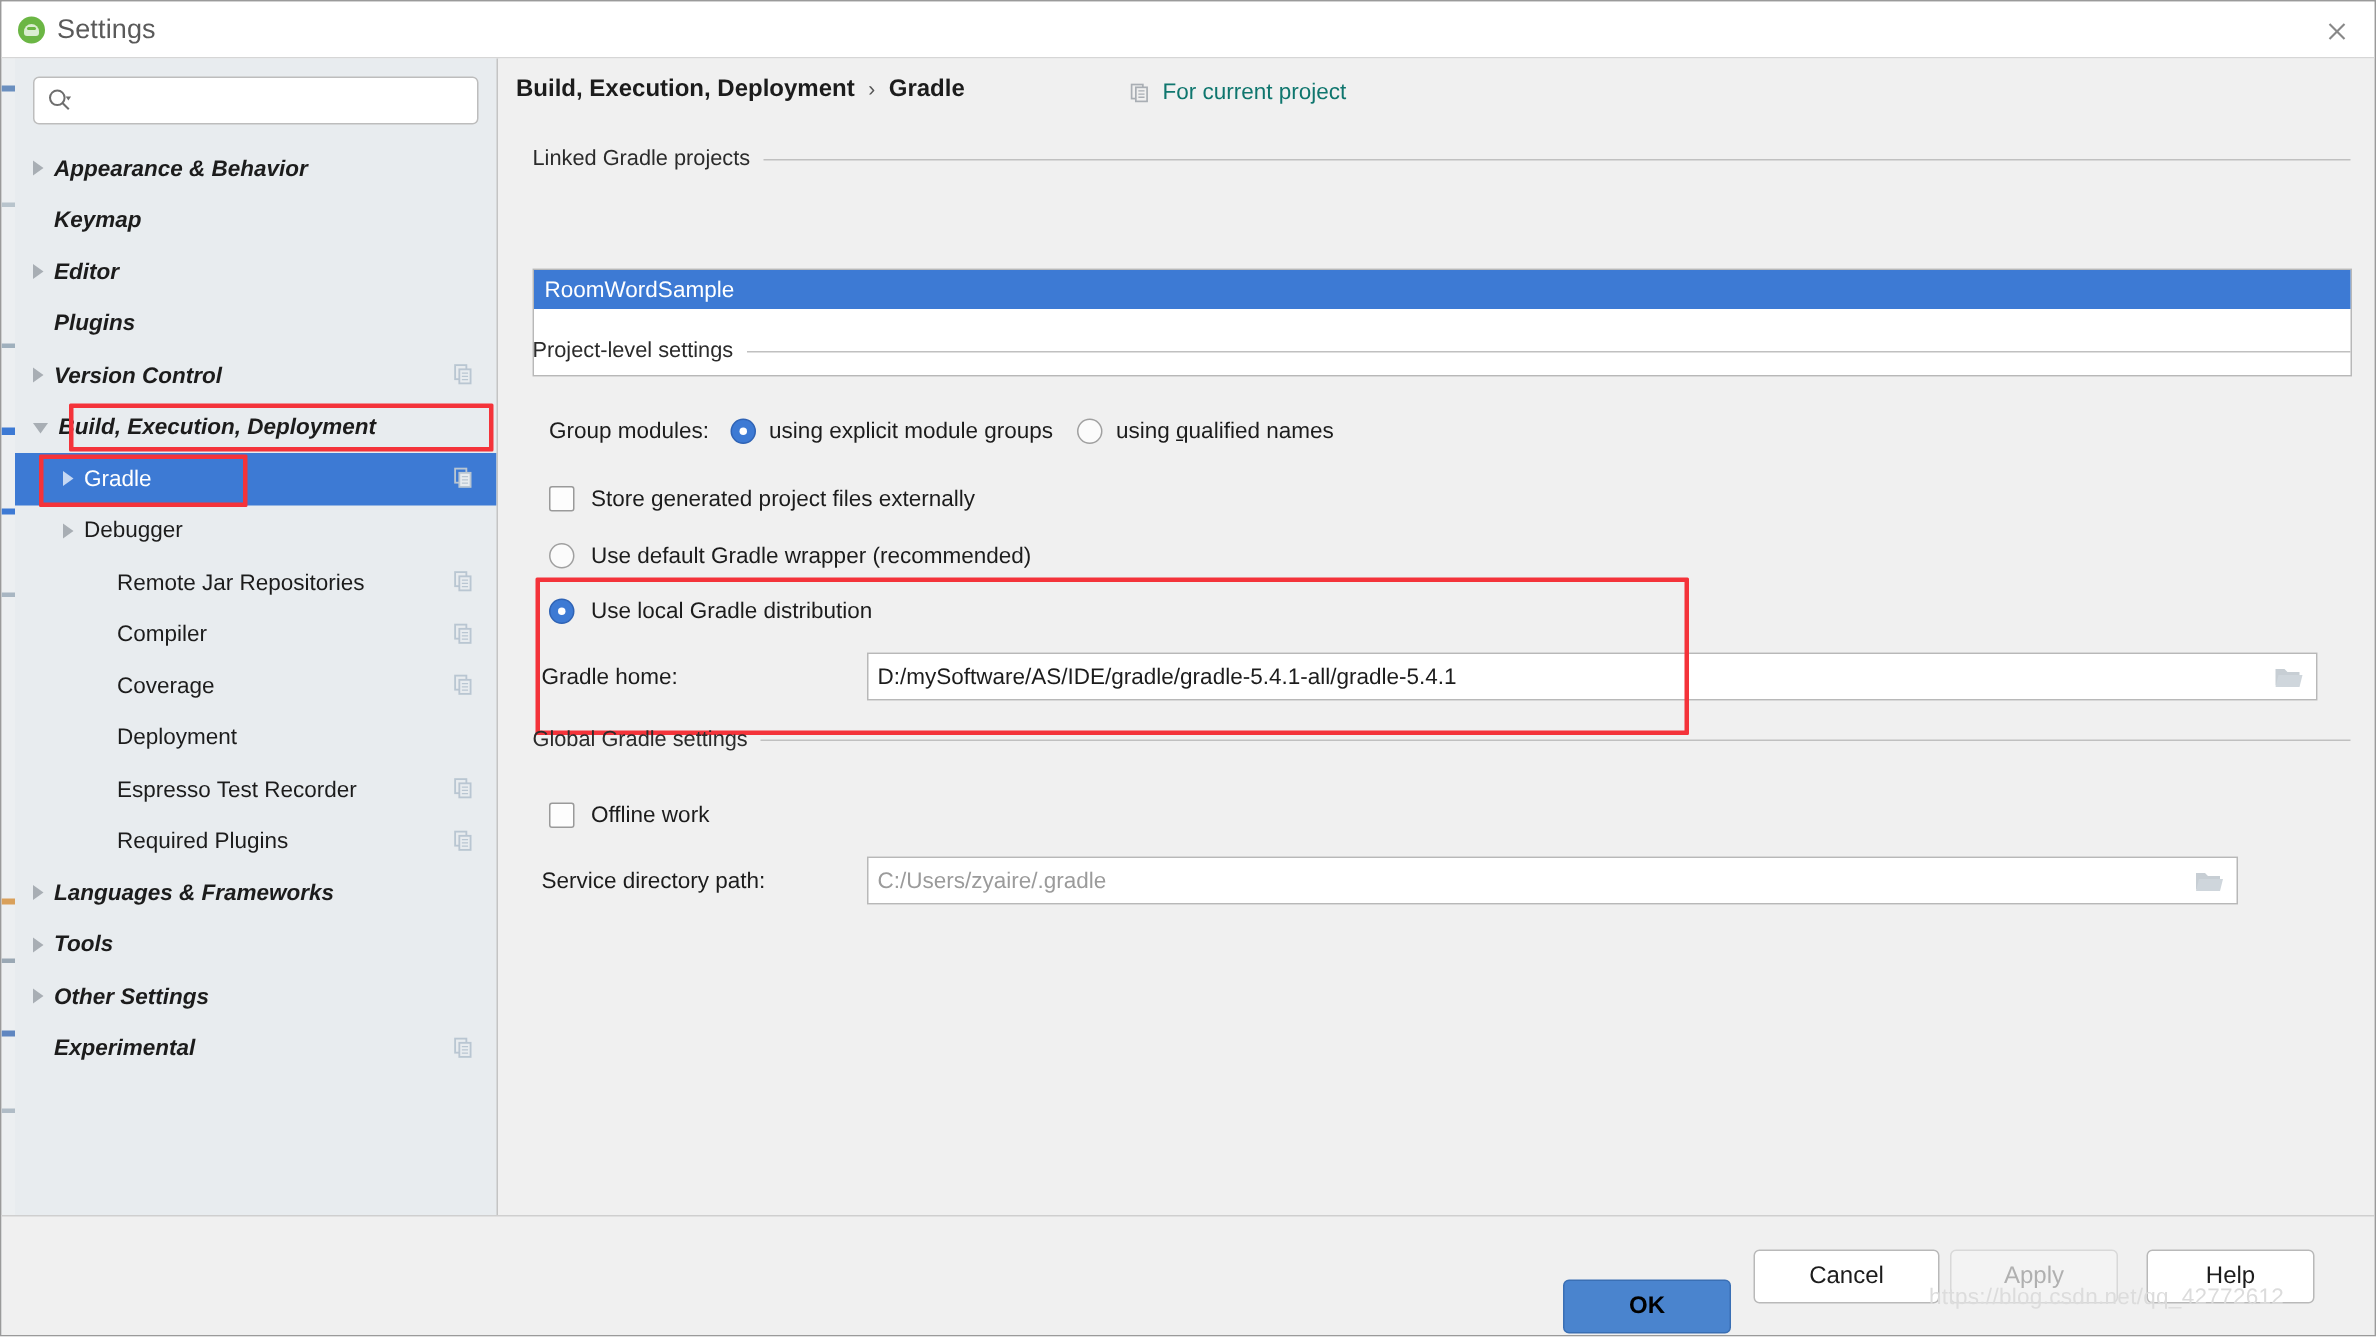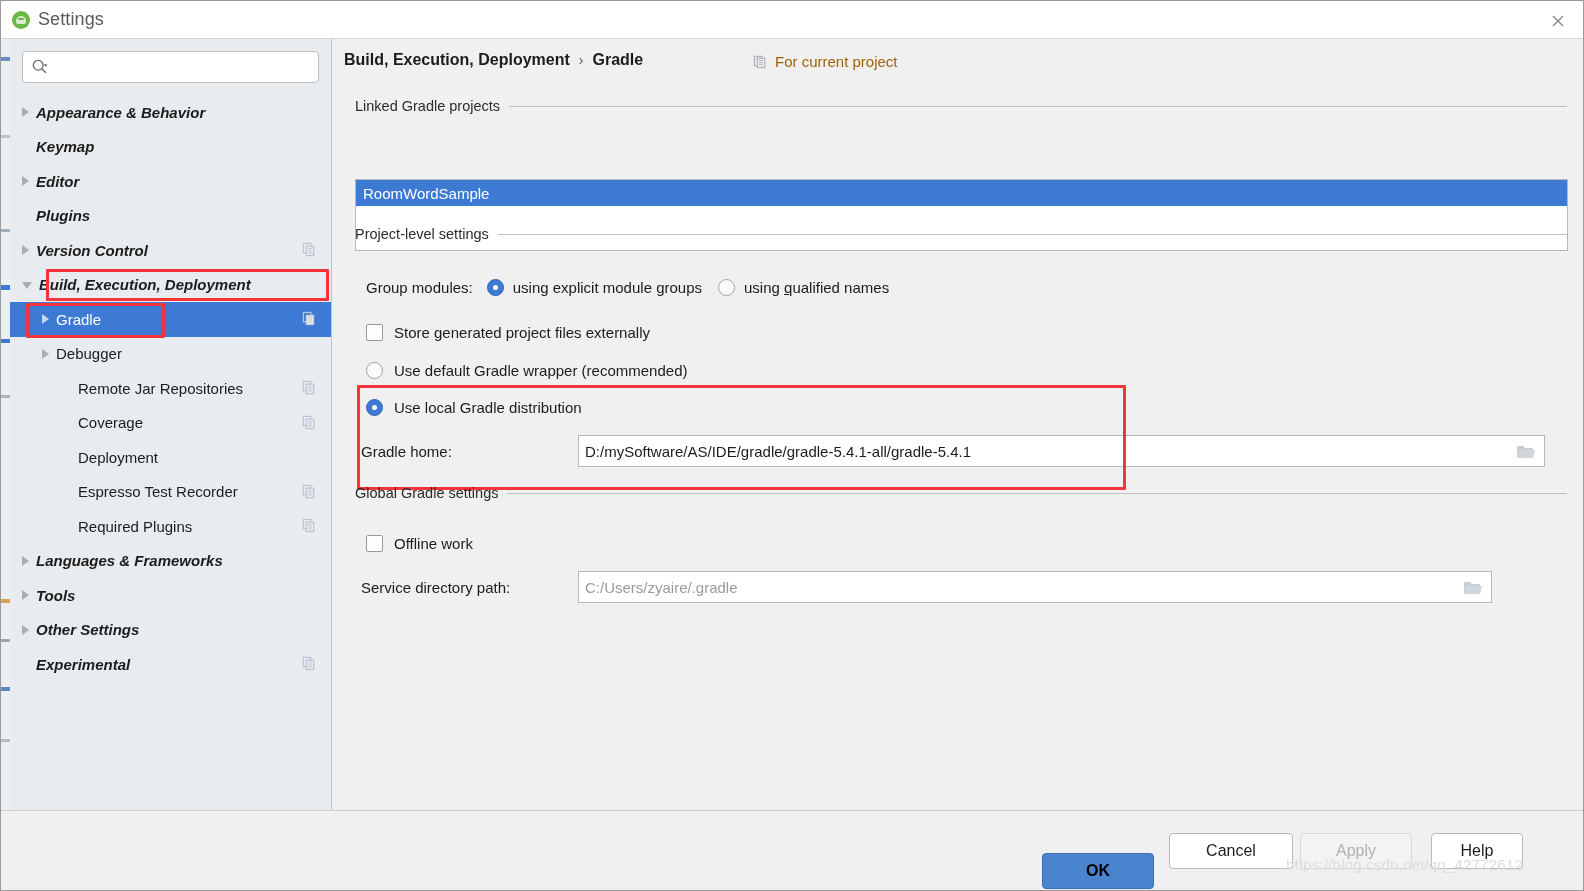--- a/index.html
+++ b/index.html
@@ -138,21 +138,21 @@
     position: absolute; left: 11px; top: 12px;
     display: flex; align-items: baseline;
     font-size: 16px; color: #1c1c1c; font-weight: bold;
   }
   #breadcrumb .sep {
     margin: 0 9px; font-weight: normal; color: #555; font-size: 14px;
   }
   #for-current-project {
     position: absolute; left: 420px; top: 14px;
     display: flex; align-items: center;
-    color: #a16207; font-size: 15px;
+    color: #0f766e; font-size: 15px;
   }
   #for-current-project .ico { margin-right: 7px; display:flex; }
 
   .group-header {
     position: absolute;
     display: flex; align-items: center;
     font-size: 14.5px; color: #2b2b2b;
     width: 1212px;
   }
   .group-header .txt { white-space: nowrap; }
@@ -324,20 +324,31 @@
           <span class="copy-ico"><svg width="15" height="15" viewBox="0 0 16 16" aria-hidden="true">
               <rect x="1.5" y="1.5" width="8" height="10" fill="none" stroke="#b9c6d2" stroke-width="1.3"></rect>
               <rect x="4.5" y="4.5" width="8" height="10" fill="#e8ecef" stroke="#b9c6d2" stroke-width="1.3"></rect>
               <line x1="6.3" y1="7.2" x2="10.7" y2="7.2" stroke="#b9c6d2" stroke-width="1"></line>
               <line x1="6.3" y1="9.5" x2="10.7" y2="9.5" stroke="#b9c6d2" stroke-width="1"></line>
               <line x1="6.3" y1="11.8" x2="10.7" y2="11.8" stroke="#b9c6d2" stroke-width="1"></line>
             </svg></span>
         </div>
         <div class="tree-row indent2">
           <span class="arrow none"></span>
+          <span class="lbl">Compiler</span>
+          <span class="copy-ico"><svg width="15" height="15" viewBox="0 0 16 16" aria-hidden="true">
+              <rect x="1.5" y="1.5" width="8" height="10" fill="none" stroke="#b9c6d2" stroke-width="1.3"></rect>
+              <rect x="4.5" y="4.5" width="8" height="10" fill="#e8ecef" stroke="#b9c6d2" stroke-width="1.3"></rect>
+              <line x1="6.3" y1="7.2" x2="10.7" y2="7.2" stroke="#b9c6d2" stroke-width="1"></line>
+              <line x1="6.3" y1="9.5" x2="10.7" y2="9.5" stroke="#b9c6d2" stroke-width="1"></line>
+              <line x1="6.3" y1="11.8" x2="10.7" y2="11.8" stroke="#b9c6d2" stroke-width="1"></line>
+            </svg></span>
+        </div>
+        <div class="tree-row indent2">
+          <span class="arrow none"></span>
           <span class="lbl">Coverage</span>
           <span class="copy-ico"><svg width="15" height="15" viewBox="0 0 16 16" aria-hidden="true">
               <rect x="1.5" y="1.5" width="8" height="10" fill="none" stroke="#b9c6d2" stroke-width="1.3"></rect>
               <rect x="4.5" y="4.5" width="8" height="10" fill="#e8ecef" stroke="#b9c6d2" stroke-width="1.3"></rect>
               <line x1="6.3" y1="7.2" x2="10.7" y2="7.2" stroke="#b9c6d2" stroke-width="1"></line>
               <line x1="6.3" y1="9.5" x2="10.7" y2="9.5" stroke="#b9c6d2" stroke-width="1"></line>
               <line x1="6.3" y1="11.8" x2="10.7" y2="11.8" stroke="#b9c6d2" stroke-width="1"></line>
             </svg></span>
         </div>
         <div class="tree-row indent2">
@@ -496,18 +507,18 @@
         </svg>
       </span>
     </div>
 
   </div>
 
   <div id="footer">
     <div class="btn primary" style="left:1041px; width:112px;">OK</div>
     <div class="btn" style="left:1168px; width:124px;">Cancel</div>
     <div class="btn disabled" style="left:1299px; width:112px;">Apply</div>
-    <div class="btn" style="left:1430px; width:92px;">Help</div>
+    <div class="btn" style="left:1430px; width:112px;">Help</div>
   </div>
 
   <div id="watermark">https://blog.csdn.net/qq_42772612</div>
 
 </div>
 
 </body></html>

